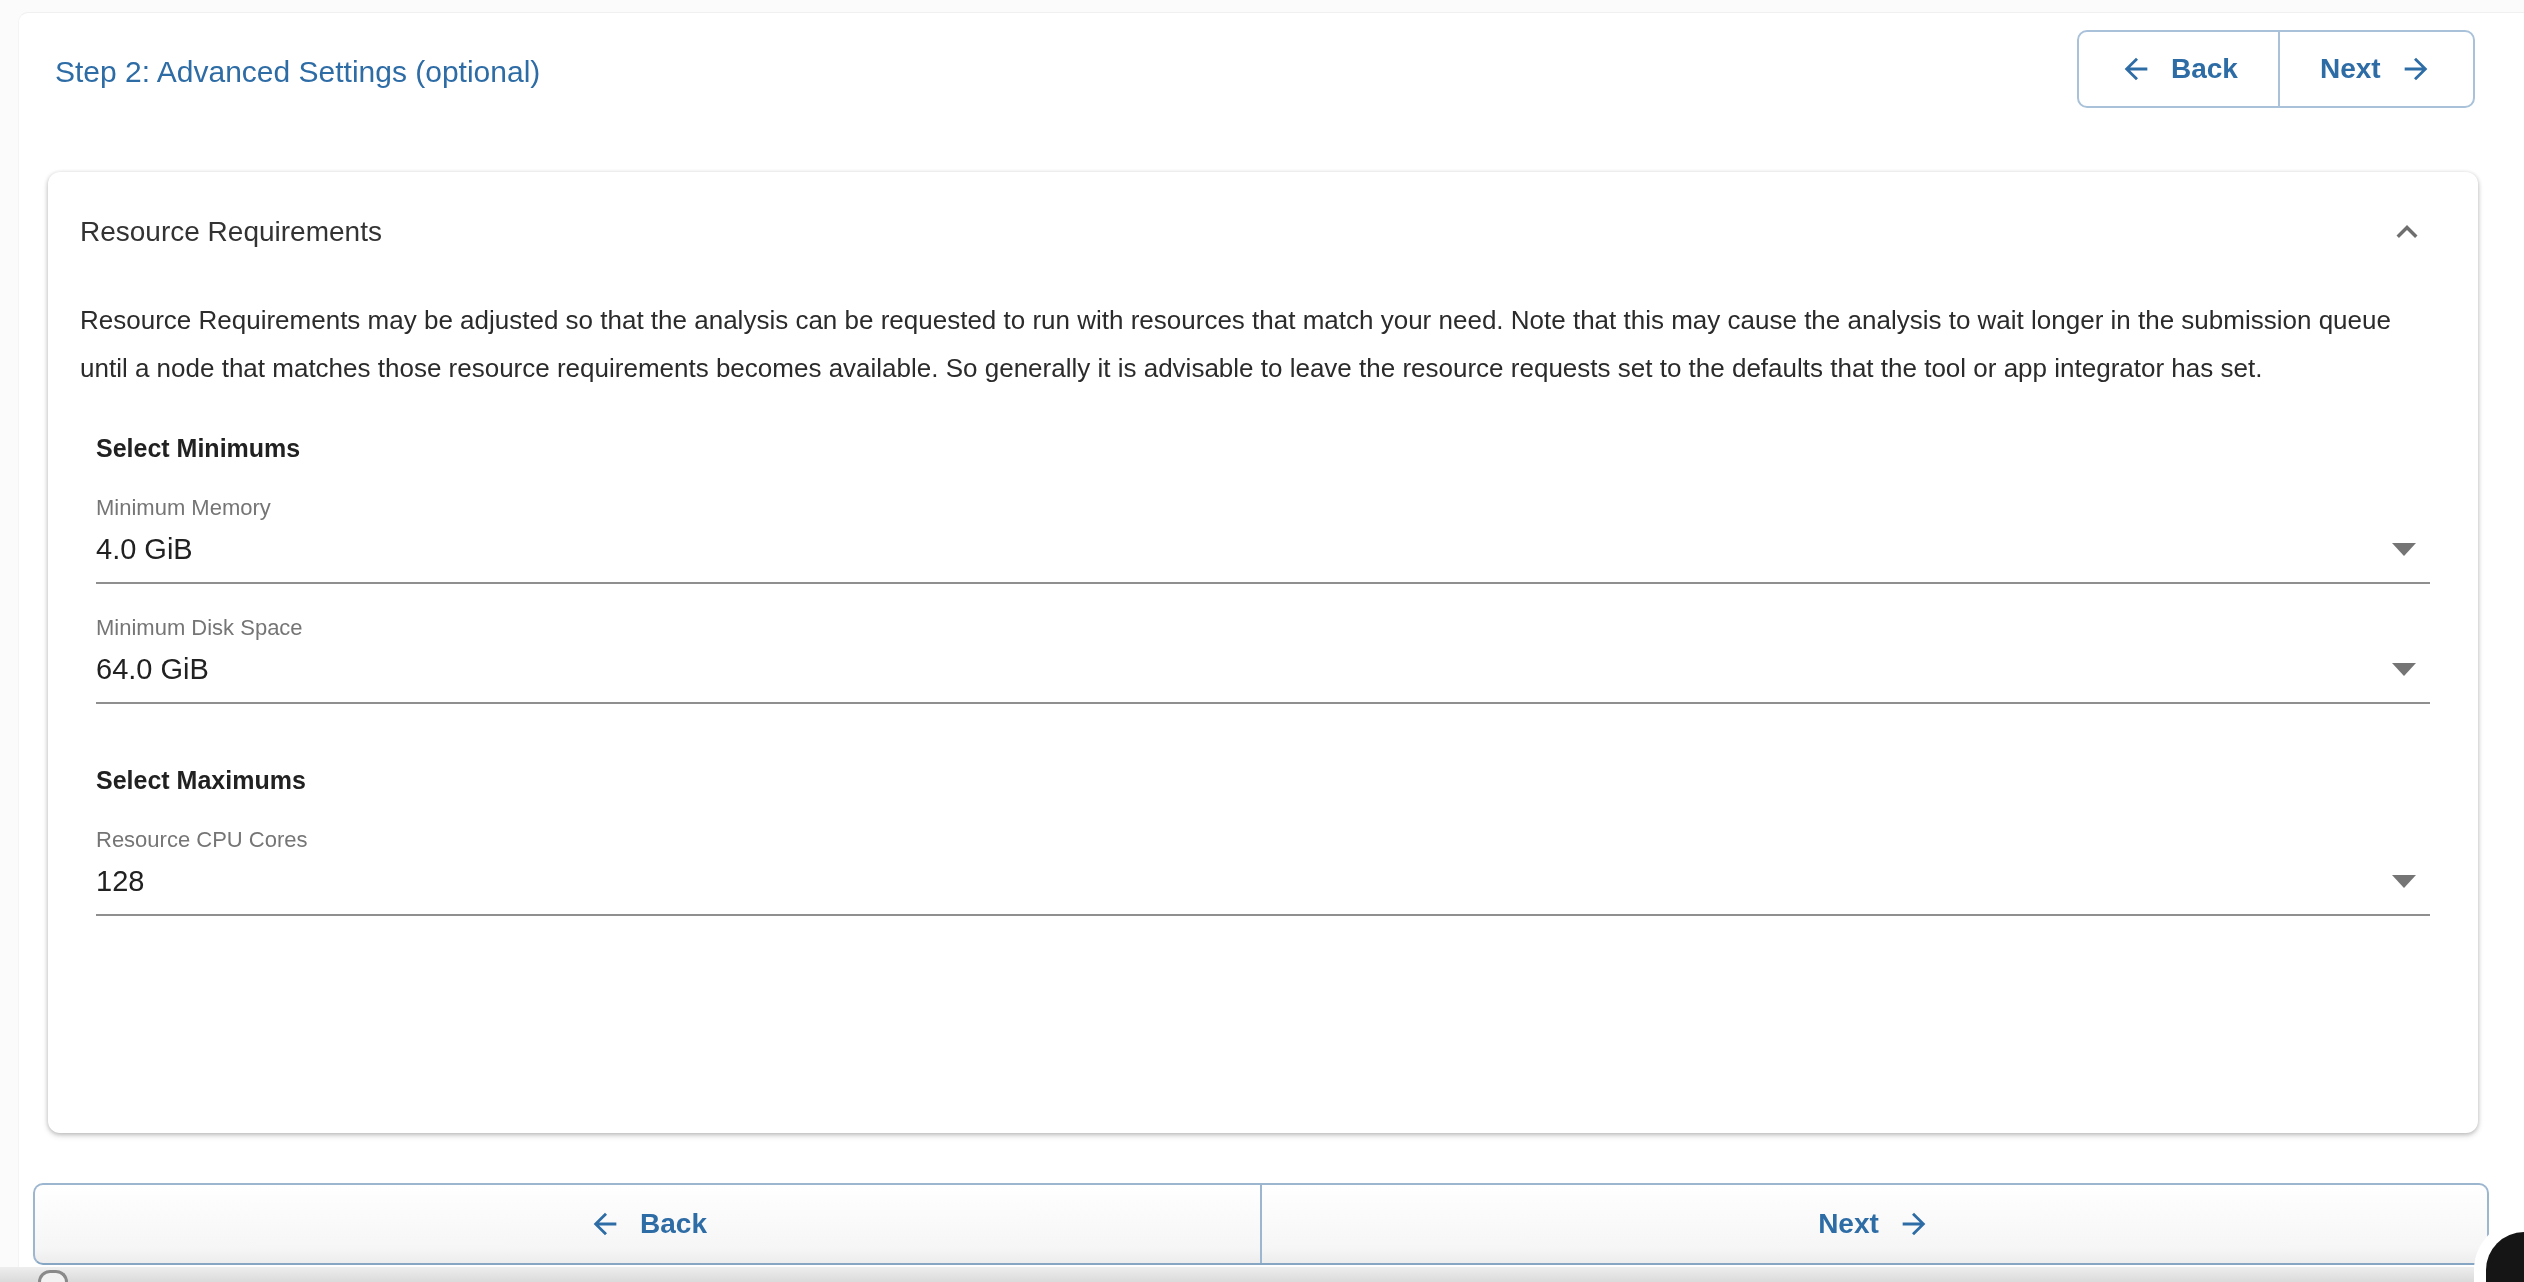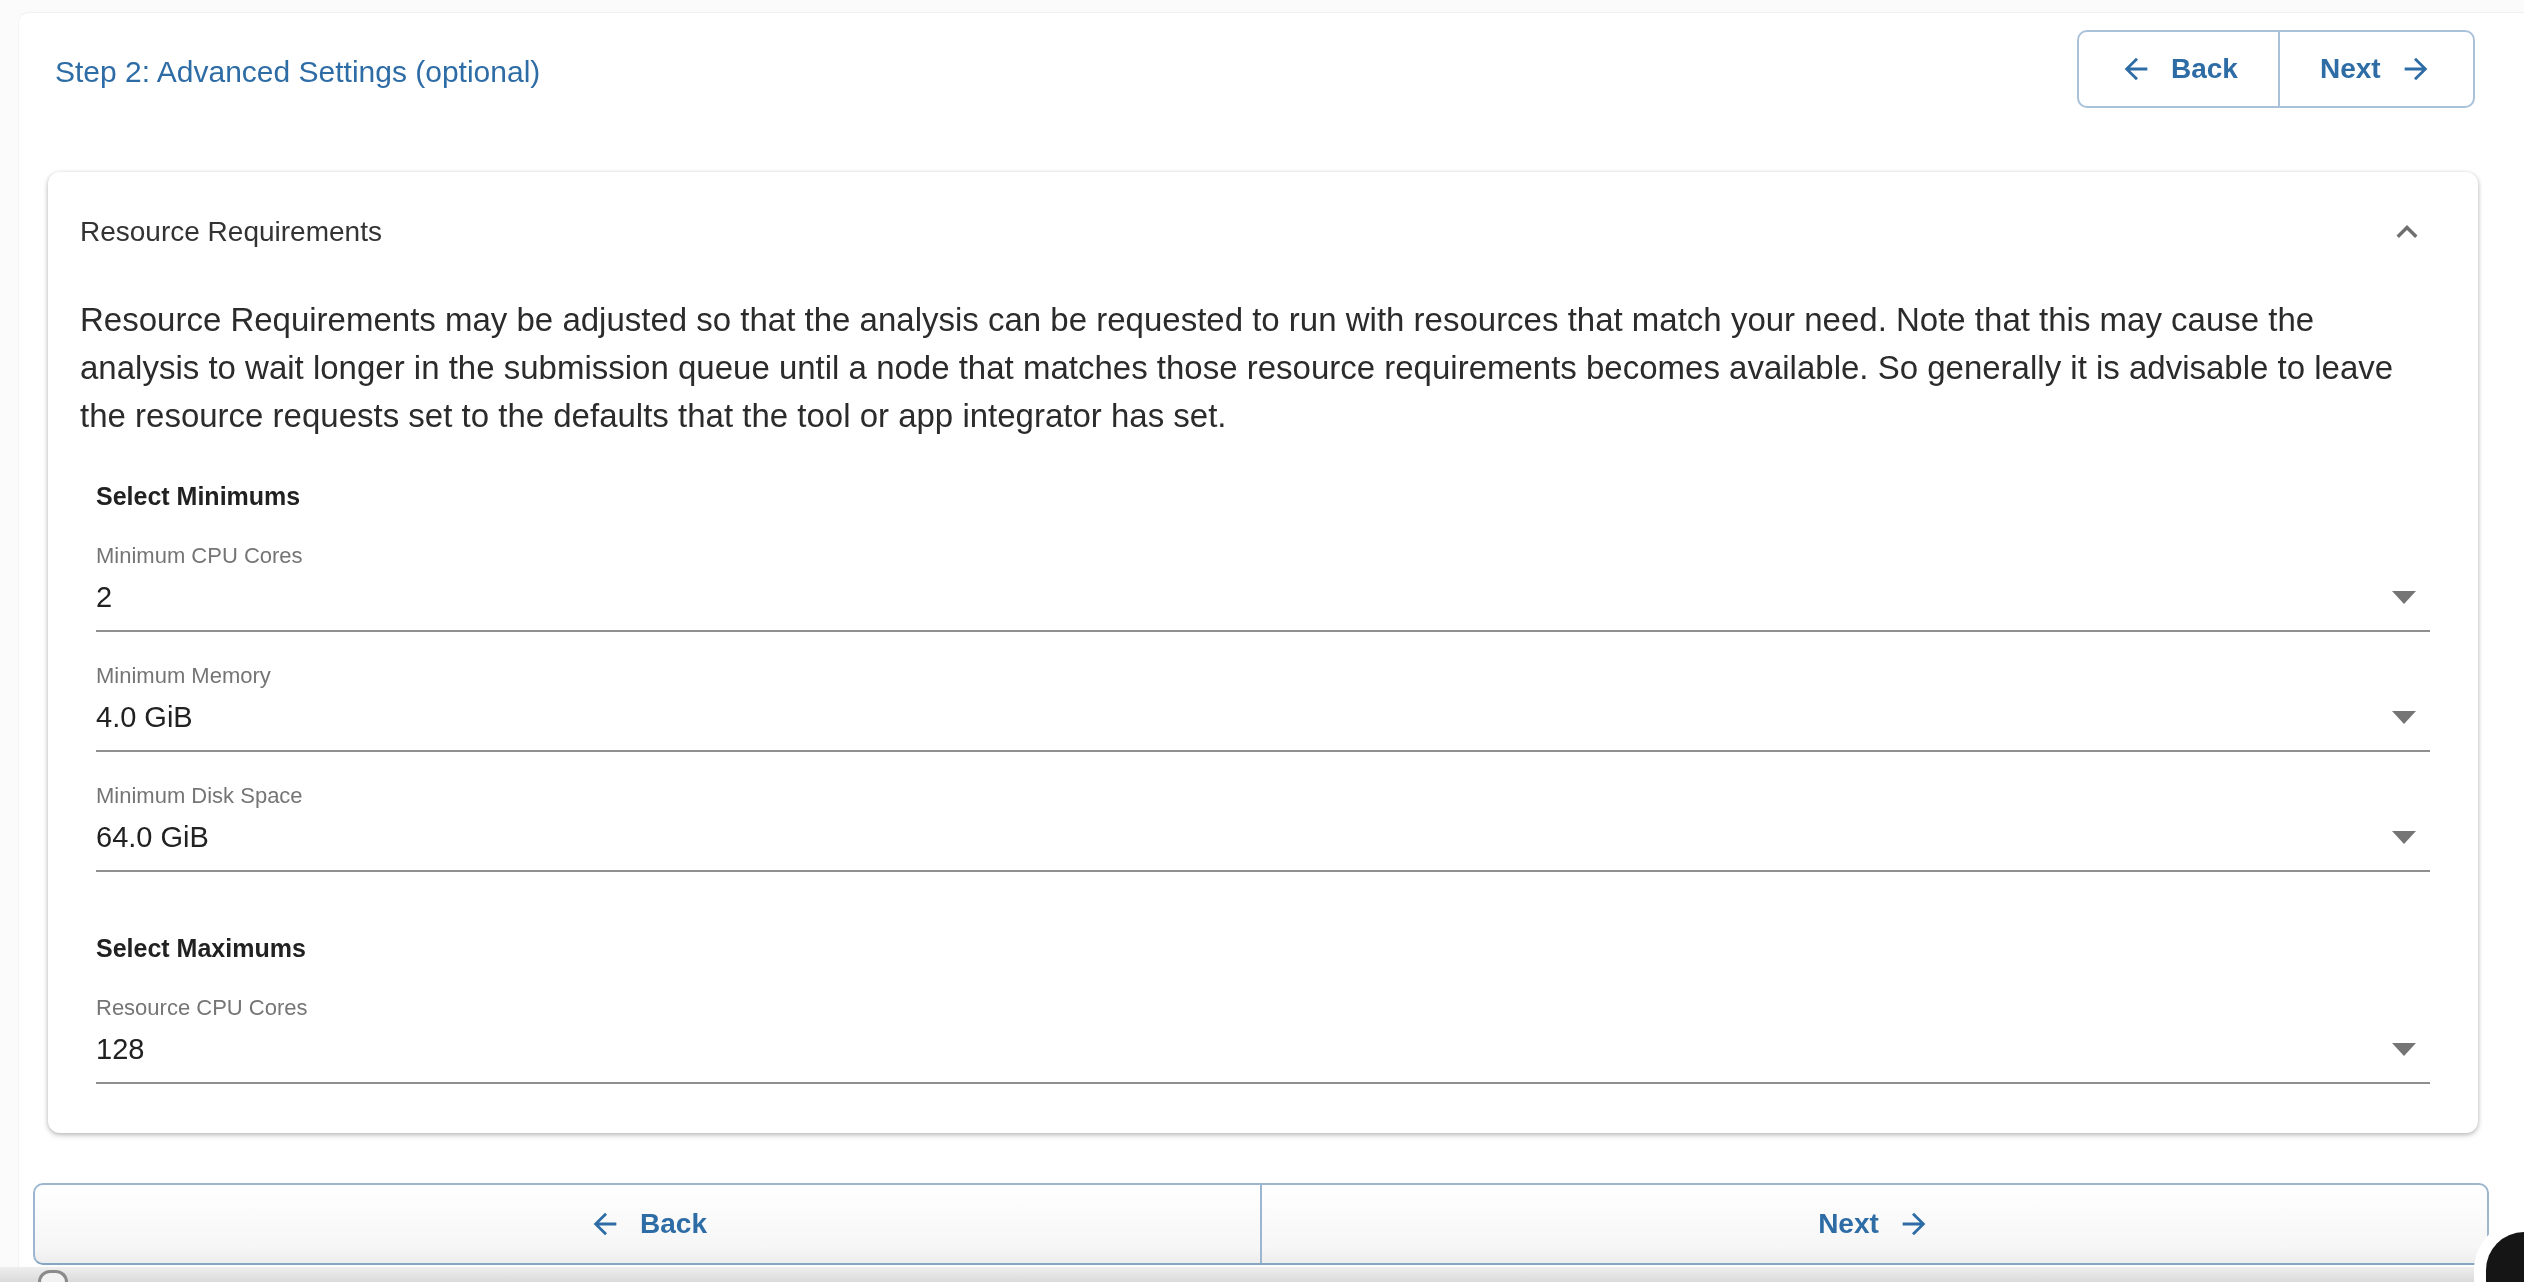--- a/index.html
+++ b/index.html
@@ -47,21 +47,21 @@
     padding:40px 32px 0 32px;
   }
   .card-header{display:flex;justify-content:space-between;align-items:center;height:40px;text-align:right;}
   .card-title{font-size:28px;line-height:40px;color:#333;}
   .collapse-btn{
     background:none;border:none;padding:0;margin-right:18px;cursor:pointer;color:#6f6f6f;
   }
   .chevron-icon{width:42px;height:42px;display:block;fill:currentColor;}
 
   .panel-description{
-    margin:44px 8px 0 0;font-size:33px;line-height:48px;color:#2b2b2b;
+    margin:44px 8px 0 0;font-size:26px;line-height:48px;color:#2b2b2b;
   }
   .section{margin:0 16px;}
   .section-minimums{margin-top:40px;}
   .section-maximums{margin-top:60px;}
   .section-heading{font-size:25px;line-height:32px;font-weight:700;color:var(--text-dark);}
 
   .field{margin-top:30px;}
   .field-label{font-size:22px;line-height:28px;color:var(--label-gray);}
   .field-control{
     display:flex;justify-content:space-between;align-items:center;
@@ -138,27 +138,20 @@
           <path d="M12 8l-6 6 1.41 1.41L12 10.83l4.59 4.58L18 14l-6-6z"></path>
         </svg>
     </button>
   </div>
 
   <p class="panel-description">Resource Requirements may be adjusted so that the analysis can be requested to run with resources that match your need. Note that this may cause the analysis to wait longer in the submission queue until a node that matches those resource requirements becomes available. So generally it is advisable to leave the resource requests set to the defaults that the tool or app integrator has set.</p>
 
   <div class="section section-minimums">
     <div class="section-heading">Select Minimums</div>
 
-    <div class="field">
-      <div class="field-label">Minimum CPU Cores</div>
-      <div class="field-control">
-        <span class="field-value">2</span>
-        <span class="caret-icon"></span>
-      </div>
-    </div>
 
     <div class="field">
       <div class="field-label">Minimum Memory</div>
       <div class="field-control">
         <span class="field-value">4.0 GiB</span>
         <span class="caret-icon"></span>
       </div>
     </div>
 
     <div class="field">

